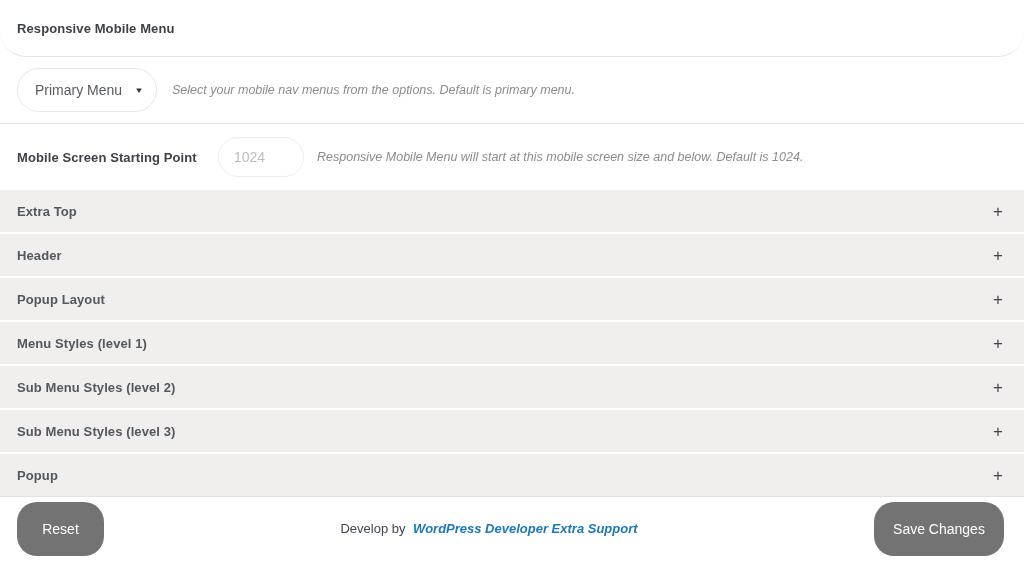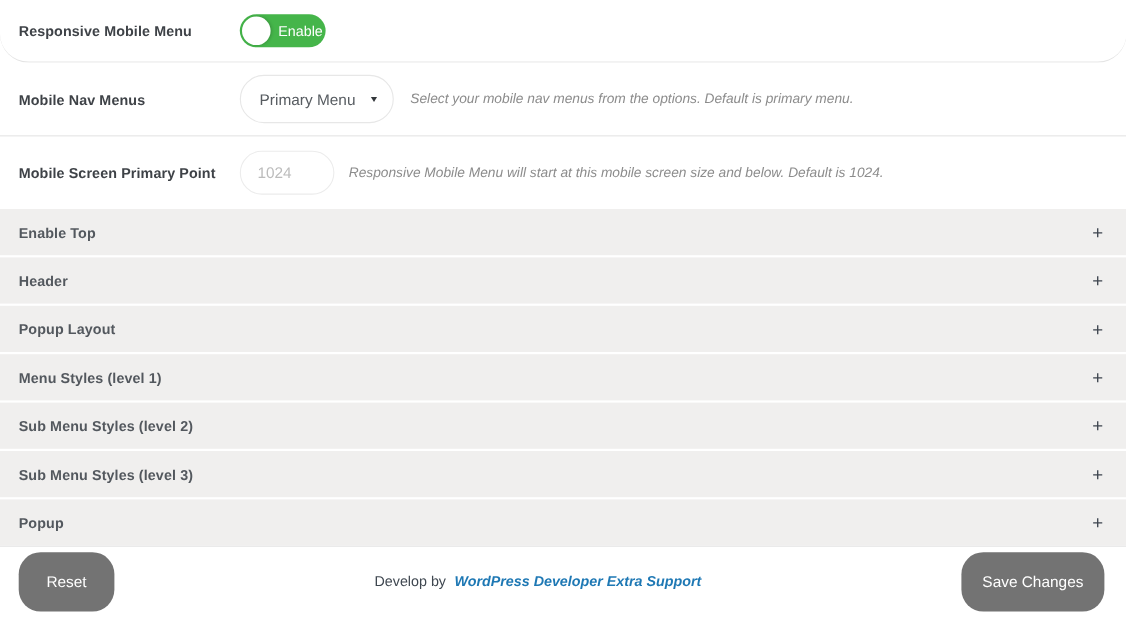--- a/index.html
+++ b/index.html
@@ -136,44 +136,39 @@
     text-decoration: none;
     margin-left: 4px;
     font-style: italic;
   }
 </style>
 </head>
 <body>
 
 <div class="setting-row r1">
   <div class="setting-label">Responsive Mobile Menu</div>
-  <div class="toggle">
-    <div class="toggle-knob"></div>
-    <div class="toggle-text">Enable</div>
-  </div>
 </div>
 
 <div class="setting-row r2">
-  <div class="setting-label">Mobile Nav Menus</div>
   <div class="select-pill">
     <span class="select-value">Primary Menu</span>
     <span class="select-arrow">▼</span>
   </div>
   <div class="help-text">Select your mobile nav menus from the options. Default is primary menu.</div>
 </div>
 
 <div class="setting-row r3">
-  <div class="setting-label">Mobile Screen Primary Point</div>
+  <div class="setting-label">Mobile Screen Starting Point</div>
   <input class="input-pill" type="text" placeholder="1024" style="">
   <div class="help-text">Responsive Mobile Menu will start at this mobile screen size and below. Default is 1024.</div>
 </div>
 
 <div class="accordion">
   <div class="acc-item">
-    <span class="acc-label">Enable Top</span>
+    <span class="acc-label">Extra Top</span>
     <span class="acc-plus">+</span>
   </div>
   <div class="acc-item">
     <span class="acc-label">Header</span>
     <span class="acc-plus">+</span>
   </div>
   <div class="acc-item">
     <span class="acc-label">Popup Layout</span>
     <span class="acc-plus">+</span>
   </div>

